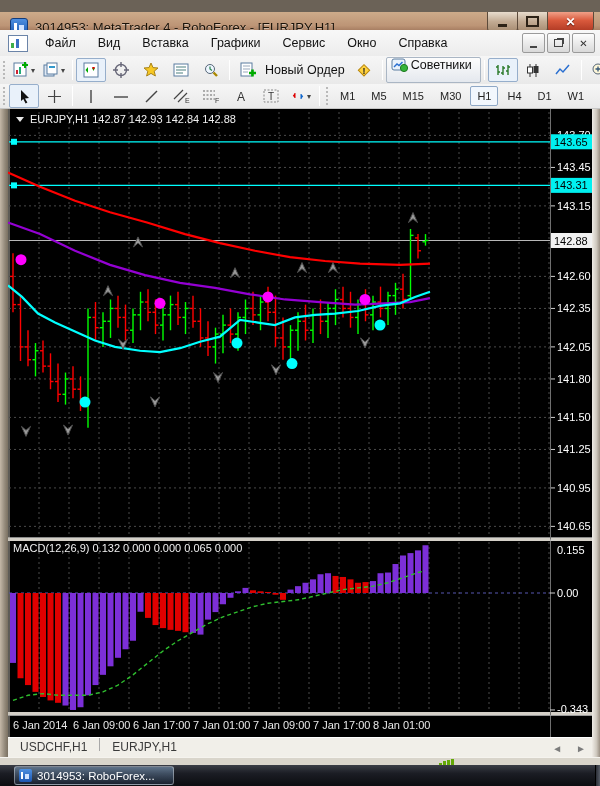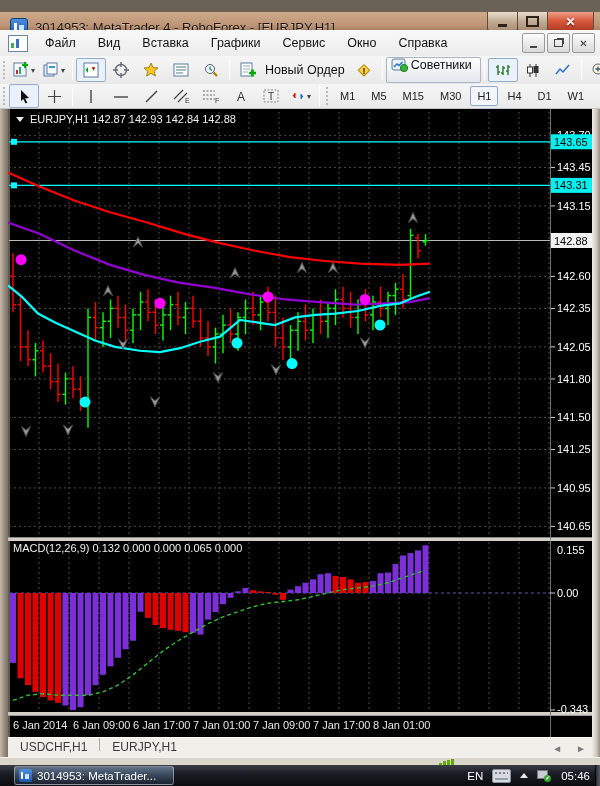--- a/index.html
+++ b/index.html
@@ -810,26 +810,16 @@
       <i style="height:7px"></i>
       <i style="height:8px"></i>
       <i style="height:9px"></i>
   </span>
   <span class="conn-text">00/2 kb</span>
 </div>
 
 <div class="abs taskbar">
   <div class="task-btn">
     <div class="app-icon2"></div>
-    <span>3014953: MetaTrader...</span>
-  </div>
-  <div class="tray">
-    <span class="lang">EN</span>
-    <span class="kbd-icon"></span>
-    <span class="tray-up"></span>
-    <span class="net-icon">
-        <span class="scr"></span>
-        <span class="chk">✔</span>
-      </span>
-    <span class="clock">05:46</span>
+    <span>3014953: RoboForex...</span>
   </div>
   <div class="show-desktop"></div>
 </div>
 
 </body></html>

